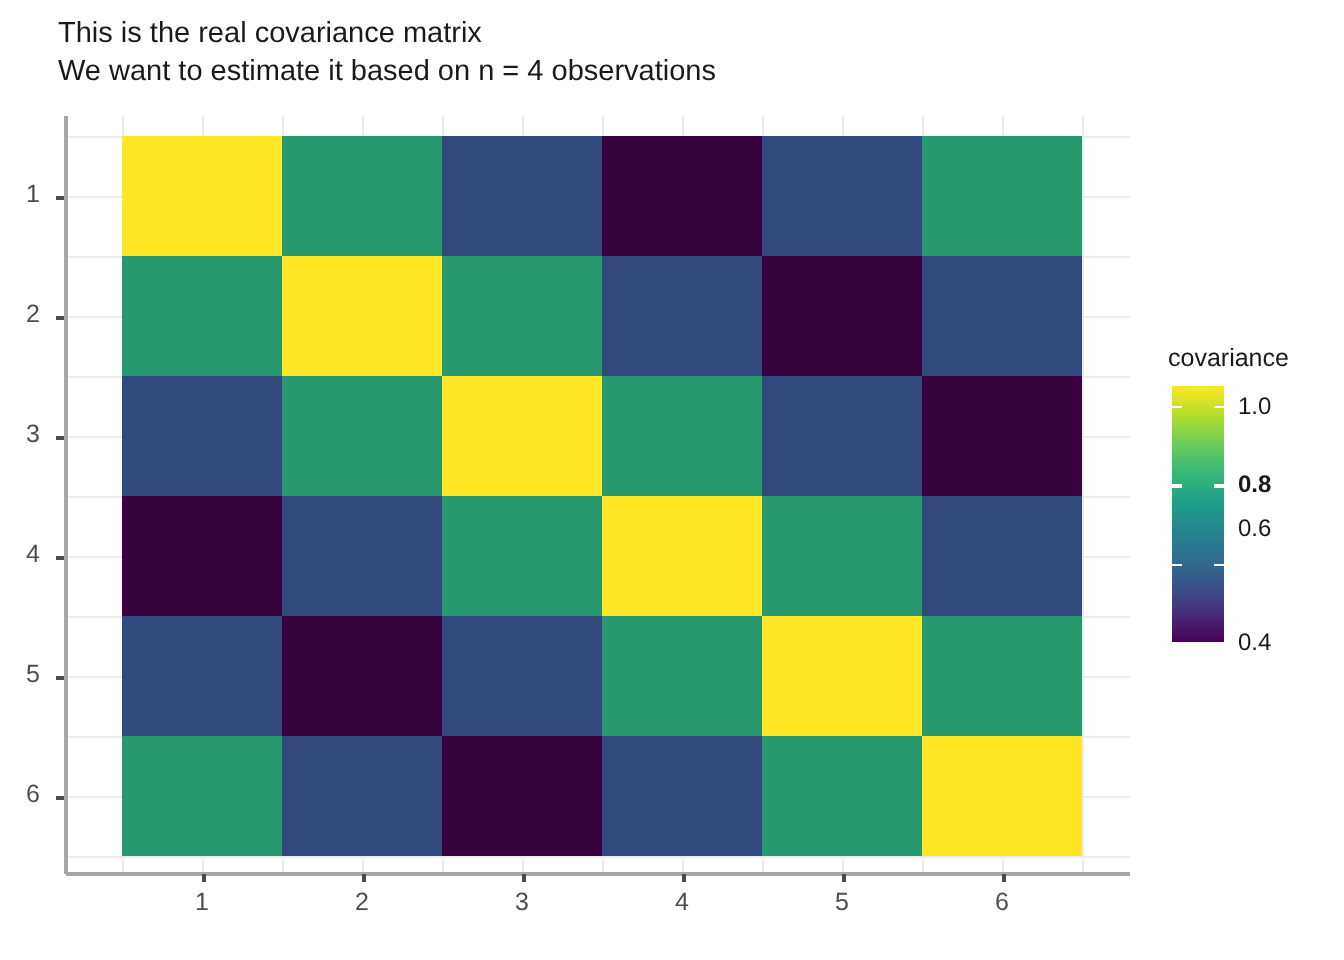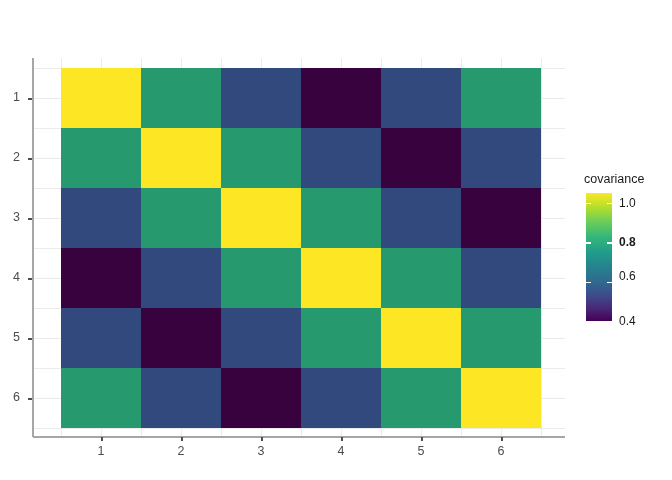--- a/index.html
+++ b/index.html
@@ -144,20 +144,22 @@
     font-size: 12px;
     color: #1a1a1a;
     transform: translateY(-50%);
     white-space: nowrap;
   }
 </style>
 </head>
 <body>
 
 <div id="title-block">
+  <div class="title-line">This is the real covariance matrix</div>
+  <div class="title-line">We want to estimate it based on n = 4 observations</div>
 </div>
 
 <div id="panel">
   <div id="gridlines">
       <div class="grid-line grid-v" style="left: 28px;"></div>
       <div class="grid-line grid-h" style="top: 10px;"></div>
       <div class="grid-line grid-v" style="left: 108px;"></div>
       <div class="grid-line grid-h" style="top: 70px;"></div>
       <div class="grid-line grid-v" style="left: 188px;"></div>
       <div class="grid-line grid-h" style="top: 130px;"></div>
@@ -260,19 +262,19 @@
     <div id="legend-bar"></div>
     <div id="legend-annotations">
         <div class="legend-tick" style="top: 9.84615px;"></div>
         <div class="legend-tick right" style="top: 9.84615px;"></div>
         <div class="legend-label" style="top: 9.84615px;">1.0</div>
         <div class="legend-tick" style="top: 49.2308px;"></div>
         <div class="legend-tick right" style="top: 49.2308px;"></div>
         <div class="legend-label" style="top: 49.2308px; font-weight: bold;">0.8</div>
         <div class="legend-tick" style="top: 88.6154px;"></div>
         <div class="legend-tick right" style="top: 88.6154px;"></div>
-        <div class="legend-label" style="top: 83px; text-align: center;">0.6</div>
+        <div class="legend-label" style="top: 71px; text-align: center;">0.6</div>
         <div class="legend-tick" style="top: 128px;"></div>
         <div class="legend-tick right" style="top: 128px;"></div>
         <div class="legend-label" style="top: 128px;">0.4</div>
       </div>
   </div>
 </div>
 
 </body></html>

